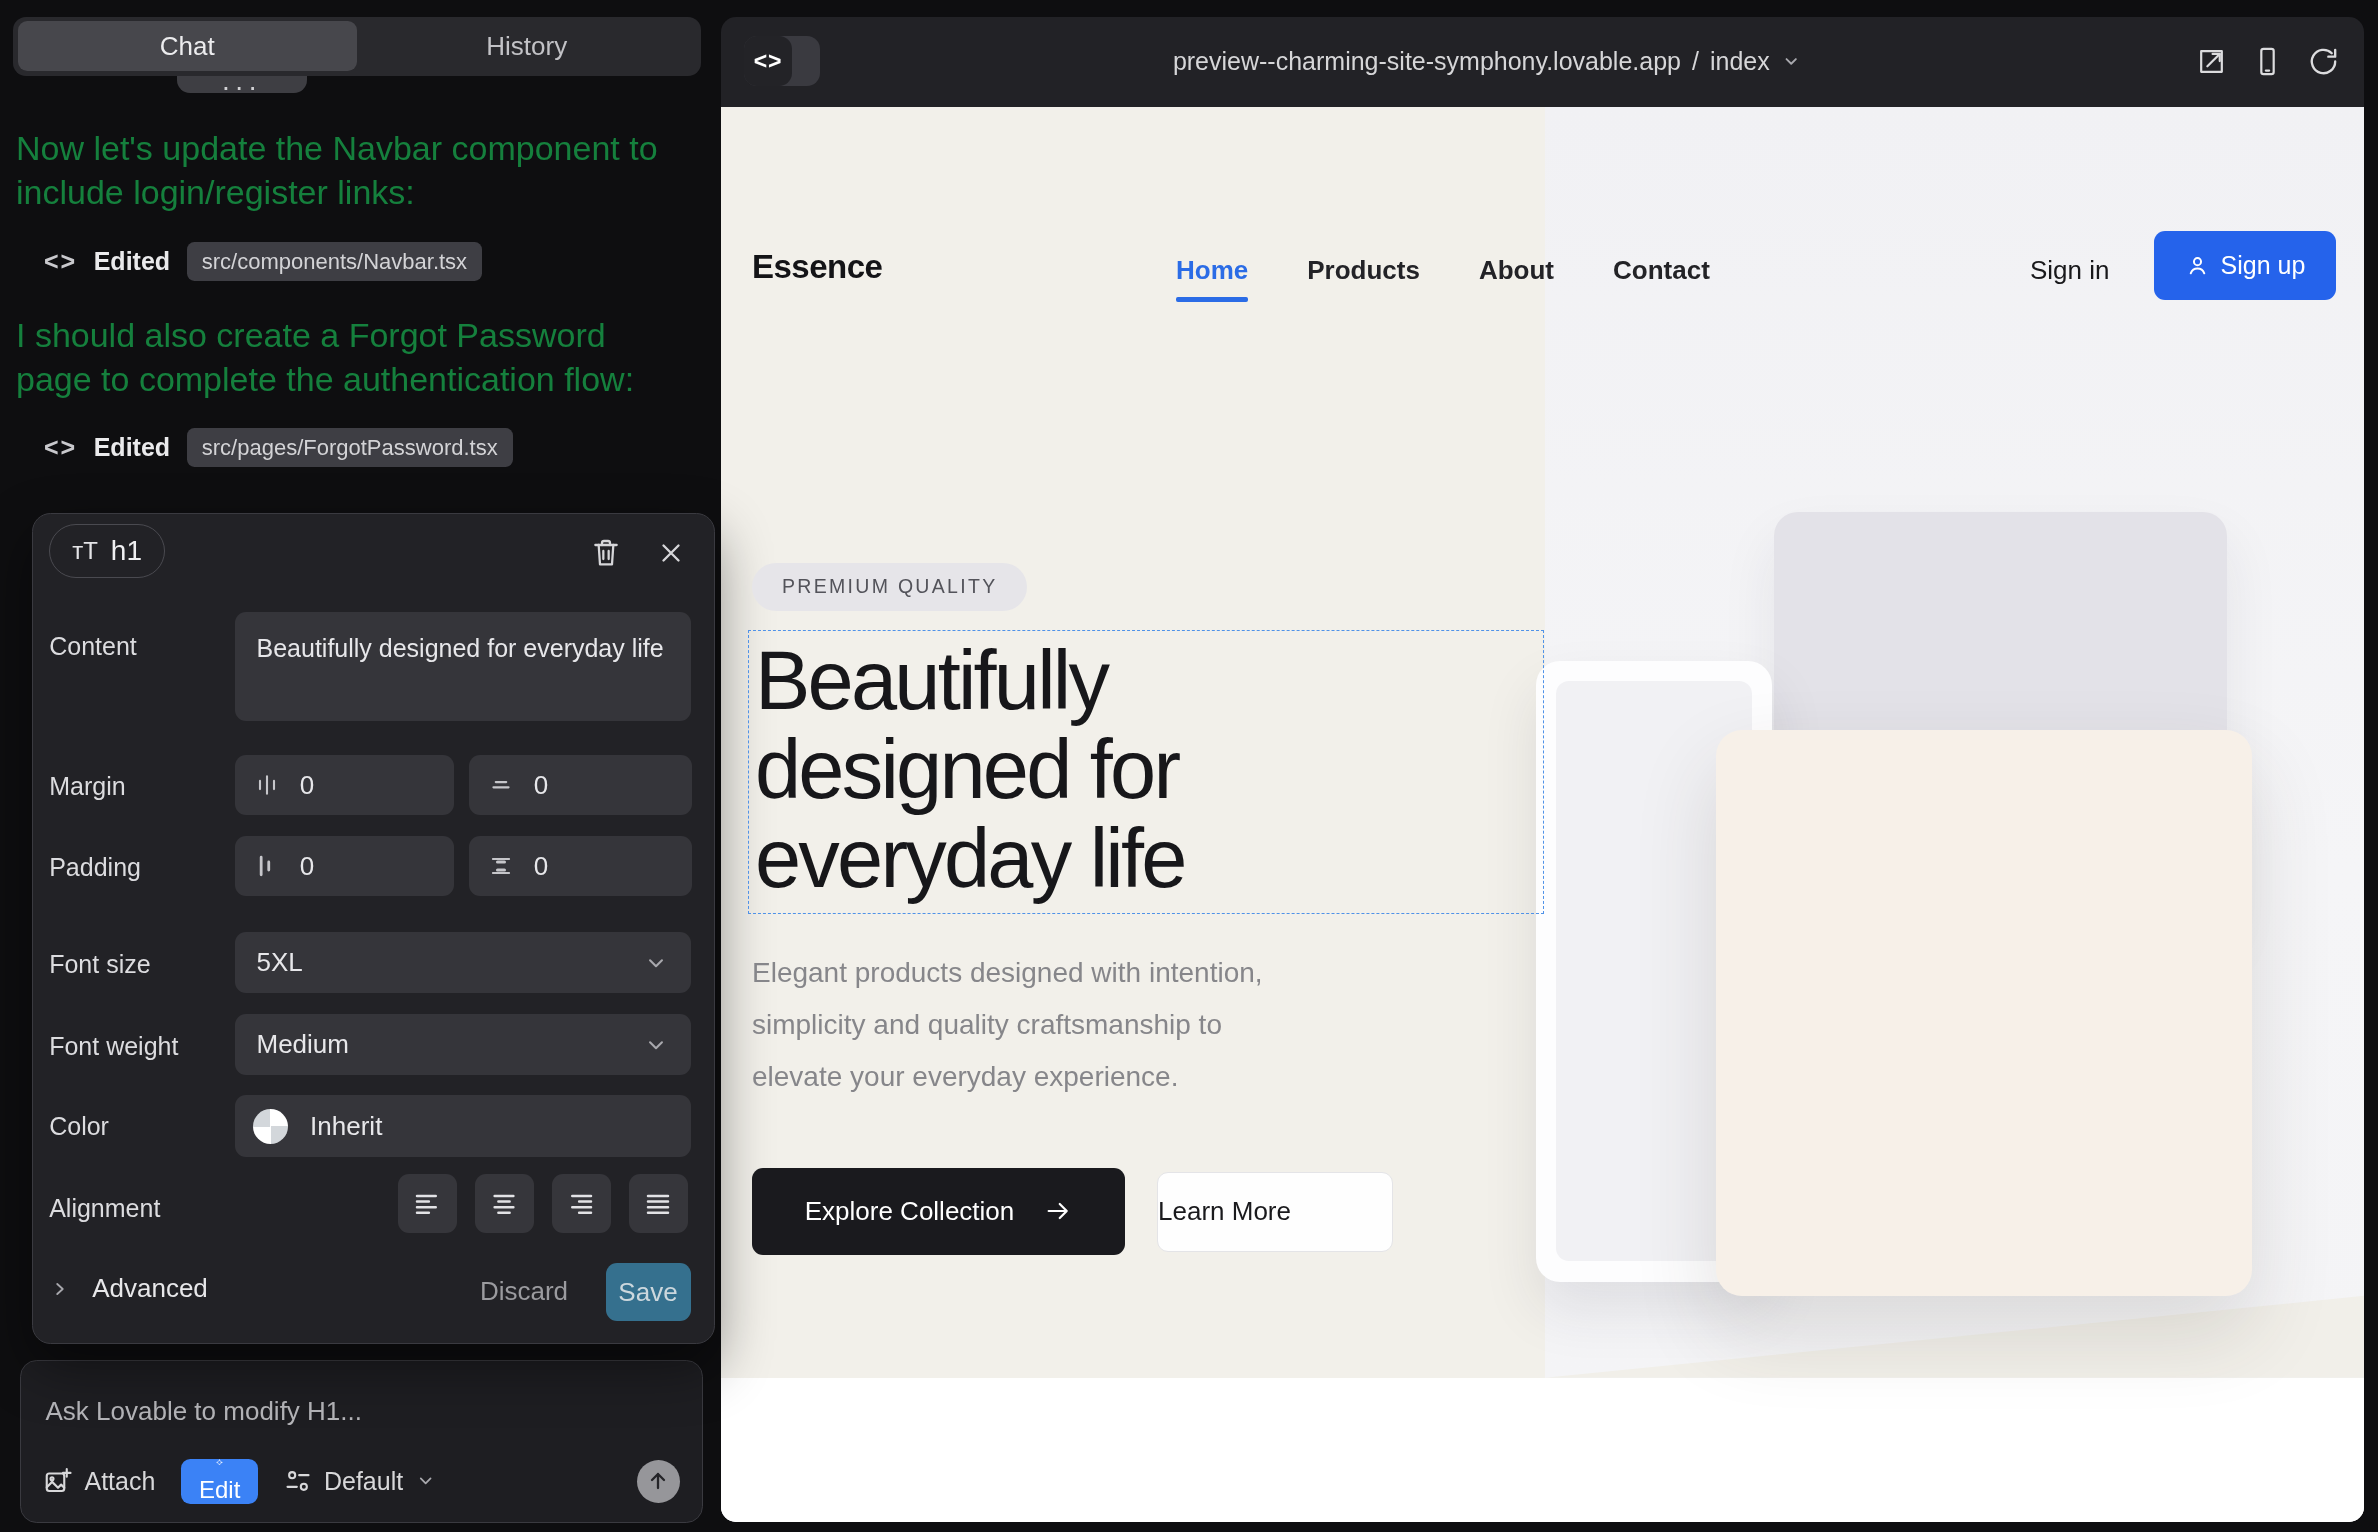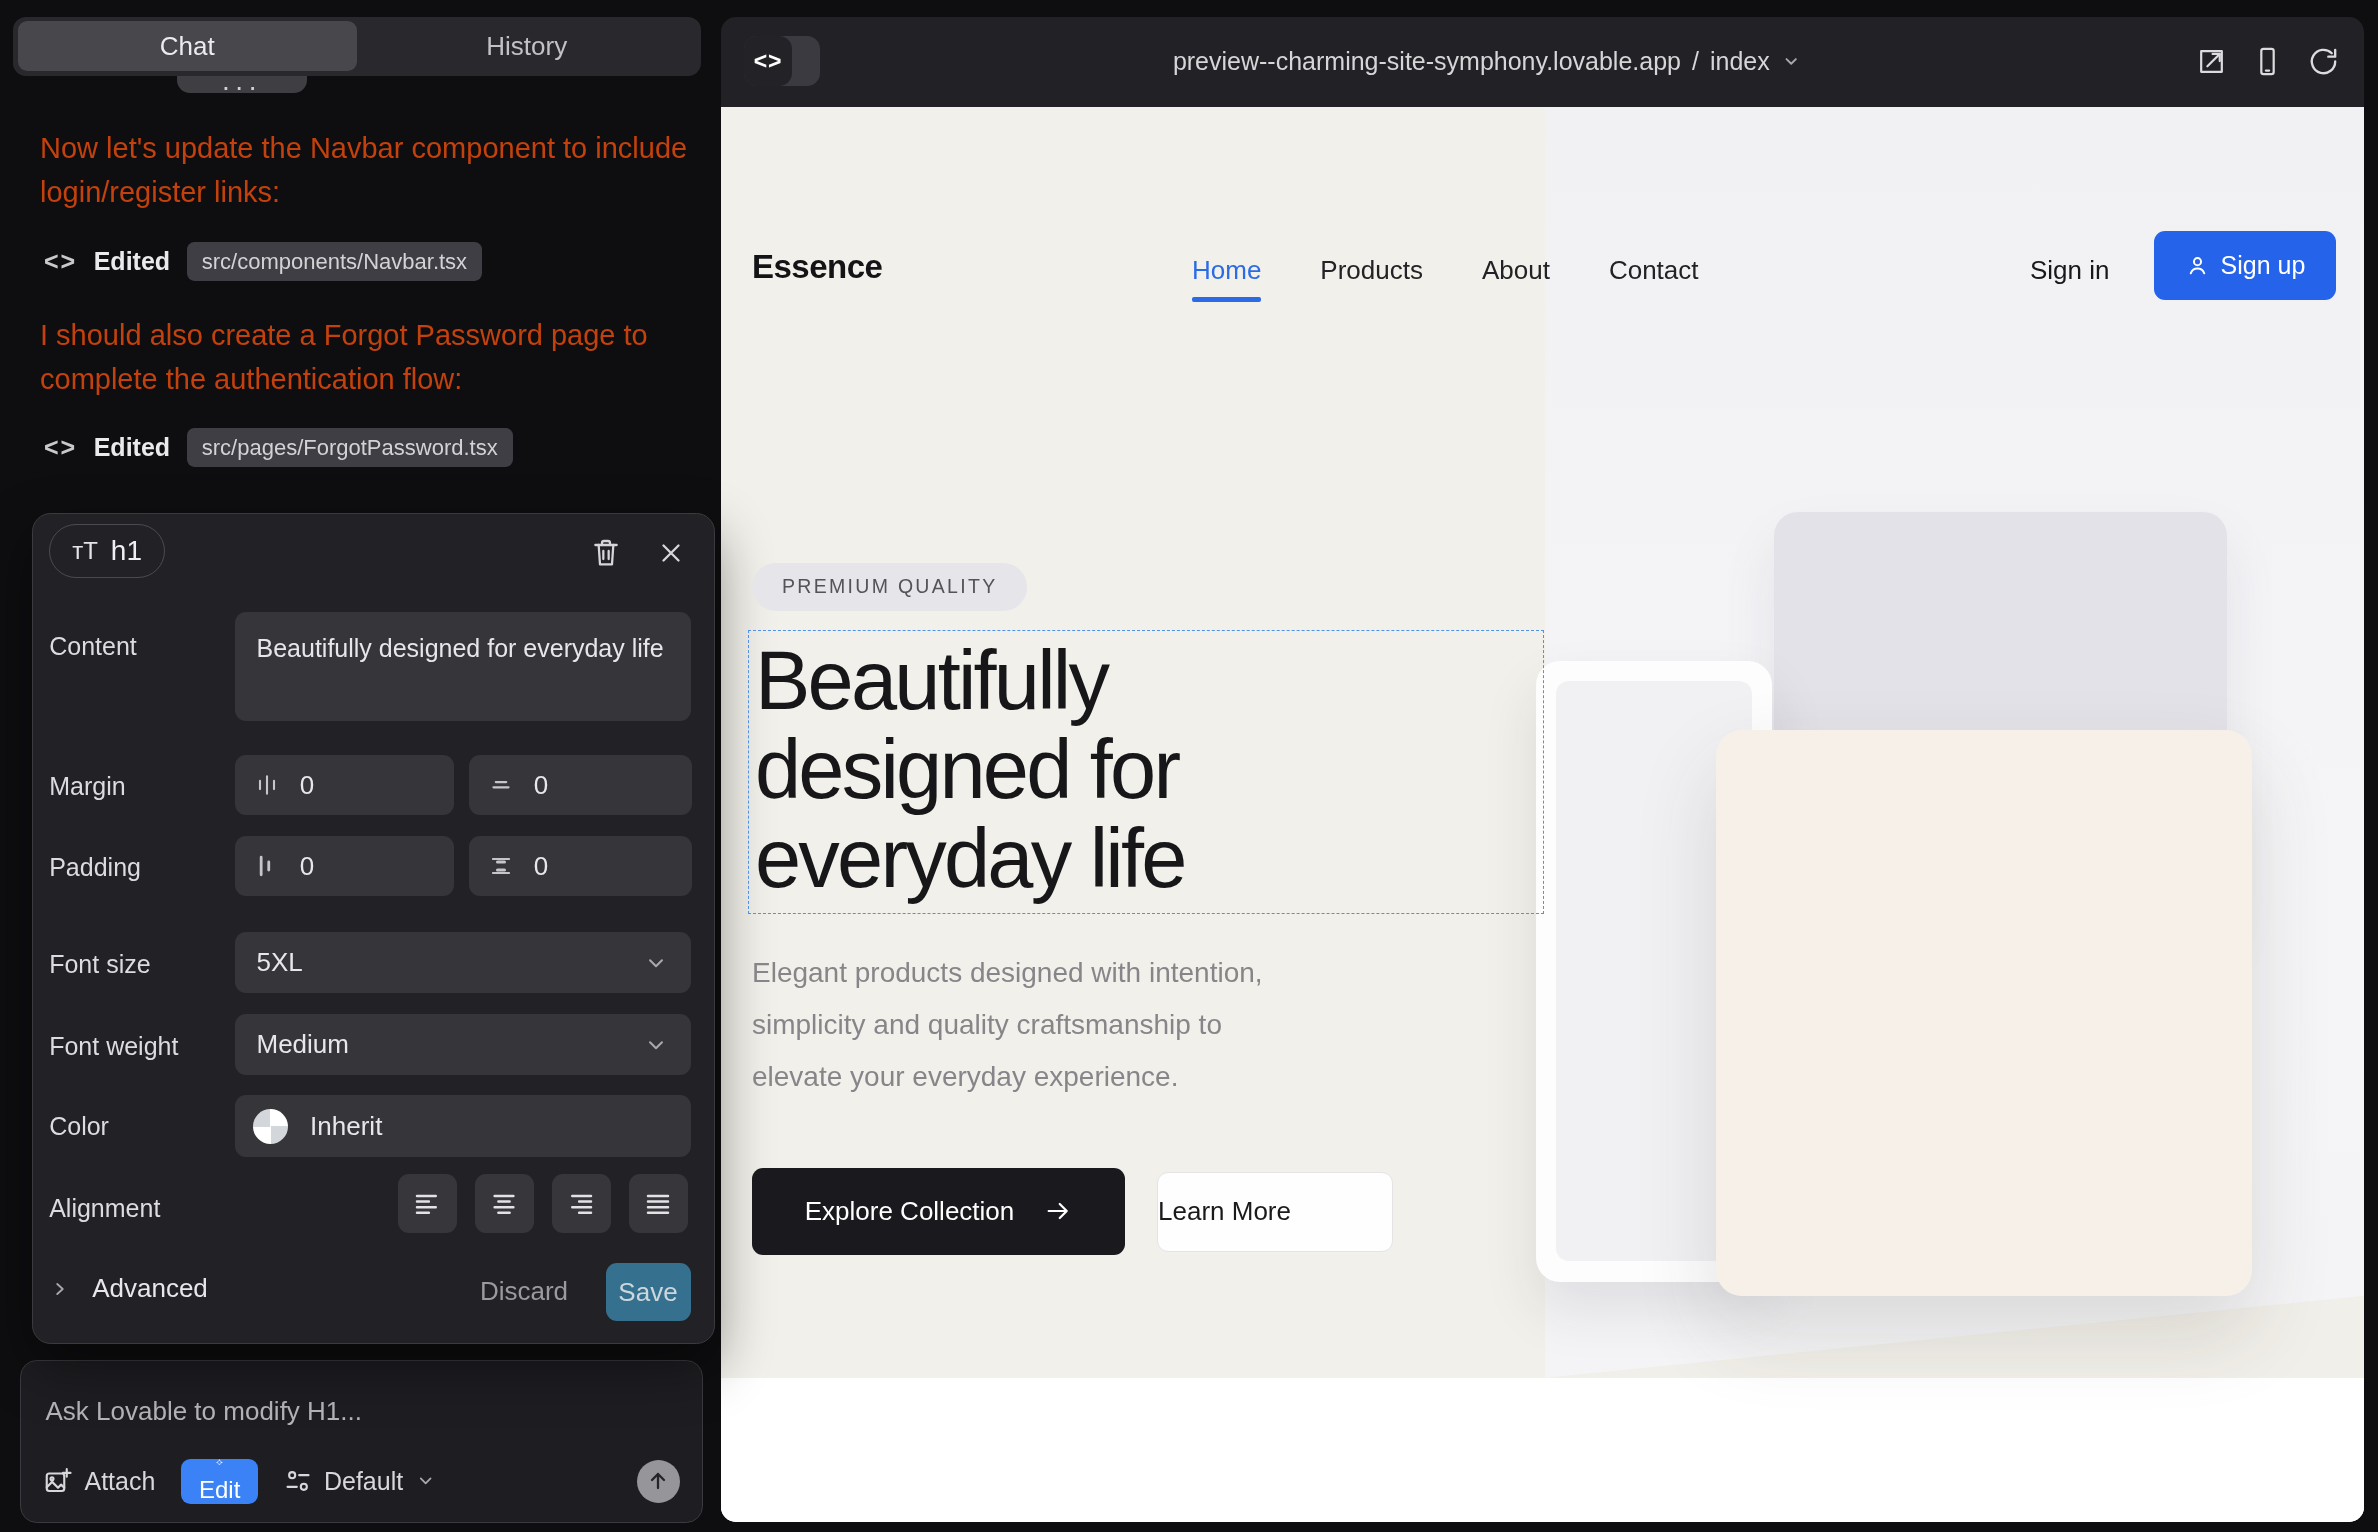--- a/index.html
+++ b/index.html
@@ -10,21 +10,21 @@
   svg { display:block; }
 
   
   .tabbar { left:13px; top:16.7px; width:688px; height:59px; background:#29292d; border-radius:13px; display:flex; padding:4.6px; z-index:2; }
   .tab { flex:1; display:flex; align-items:center; justify-content:center; font-size:26px; color:#c2c2c6; border-radius:9.3px; cursor:pointer; }
   .tab.active { background:#47474c; color:#ececee; }
 
   .clipped-pill { left:177px; top:52px; width:130px; height:41px; background:#3e3e43; border-radius:13px; z-index:1; overflow:hidden; text-align:center; }
   .clipped-pill span { display:block; margin-top:13px; color:#d2d2d5; font-size:28px; letter-spacing:5.6px; }
 
-  .msg { left:40px; width:654px; font-size:29px; line-height:44px; color:#c2410c; }
+  .msg { left:16px; width:654px; font-size:34px; line-height:44px; color:#15803d; }
   .msg-1 { top:126px; }
   .msg-2 { top:313px; }
   .edited-row { left:44px; height:41px; display:flex; align-items:center; gap:16.7px; }
   .edited-row-1 { top:241px; }
   .edited-row-2 { top:427px; }
   .code-glyph { font-size:25px; color:#c9c9cd; letter-spacing:1.9px; font-weight:600; }
   .edited-label { font-size:25px; font-weight:700; color:#eaeaec; }
   .file-chip { background:#3e3e44; border-radius:7.4px; padding:6.5px 15px; font-size:22px; color:#d3d3d6; cursor:pointer; }
 
   
@@ -80,21 +80,21 @@
   .wedge { left:824px; top:1178px; width:819px; height:93px; background:#f1efe9; clip-path:polygon(0 100%,100% 12%,100% 100%); }
   .white-bottom { left:0; top:1271px; width:1643px; height:144px; background:#ffffff; }
 
   .card { border-radius:24px; }
   .card-gray { left:1053px; top:405px; width:453px; height:417px; background:#e3e2e8; box-shadow:0 28px 56px rgba(40,40,60,.08); z-index:1; }
   .card-white { left:815px; top:554px; width:236px; height:621px; background:#fdfdfe; box-shadow:0 28px 56px rgba(40,40,60,.10); z-index:2; }
   .card-white .inner { position:absolute; inset:20.4px; background:#f1f1f4; border-radius:13px; }
   .card-cream { left:995px; top:623px; width:536px; height:566px; background:#f7f0e8; border-radius:26px; box-shadow:0 37px 83px rgba(60,50,40,.14); z-index:3; }
 
   .brand { left:31px; top:141px; font-size:33px; font-weight:700; color:#141417; letter-spacing:-0.5px; z-index:5; }
-  .navlinks { left:471px; top:148px; display:flex; gap:59px; z-index:5; }
+  .navlinks { left:455px; top:148px; display:flex; gap:59px; z-index:5;font-weight:bold; }
   .navlink { position:relative; font-size:26px; color:#232327; cursor:pointer; }
   .navlink.is-active { color:#2b6ce6; }
   .navlink.is-active::after { content:""; position:absolute; left:0; right:0; bottom:-16.7px; height:5.6px; background:#2b6ce6; border-radius:1.9px; }
   .signin { left:1309px; top:148px; font-size:26px; color:#18181b; cursor:pointer; z-index:5; }
   .signup { left:1433px; top:124px; width:182px; height:69px; background:#2563eb; border-radius:11px; display:flex; align-items:center; justify-content:center; gap:11px; color:#fff; font-size:25px; cursor:pointer; z-index:5; }
 
   .badge { left:31px; top:456px; height:48px; padding:0 30px; border-radius:927px; background:#e6e5e9; display:inline-flex; align-items:center; font-size:19.5px; font-weight:500; letter-spacing:2.3px; color:#53535a; z-index:5; }
   .selection { left:27px; top:523px; width:796px; height:284px; border:1.9px dashed #4f92e8; z-index:6; }
   .hero-h1 { left:34px; top:529px; width:788px; font-size:83px; line-height:89px; font-weight:500; letter-spacing:-2.8px; color:#17171a; z-index:7; cursor:pointer; }
   .hero-h1 span { display:block; }

